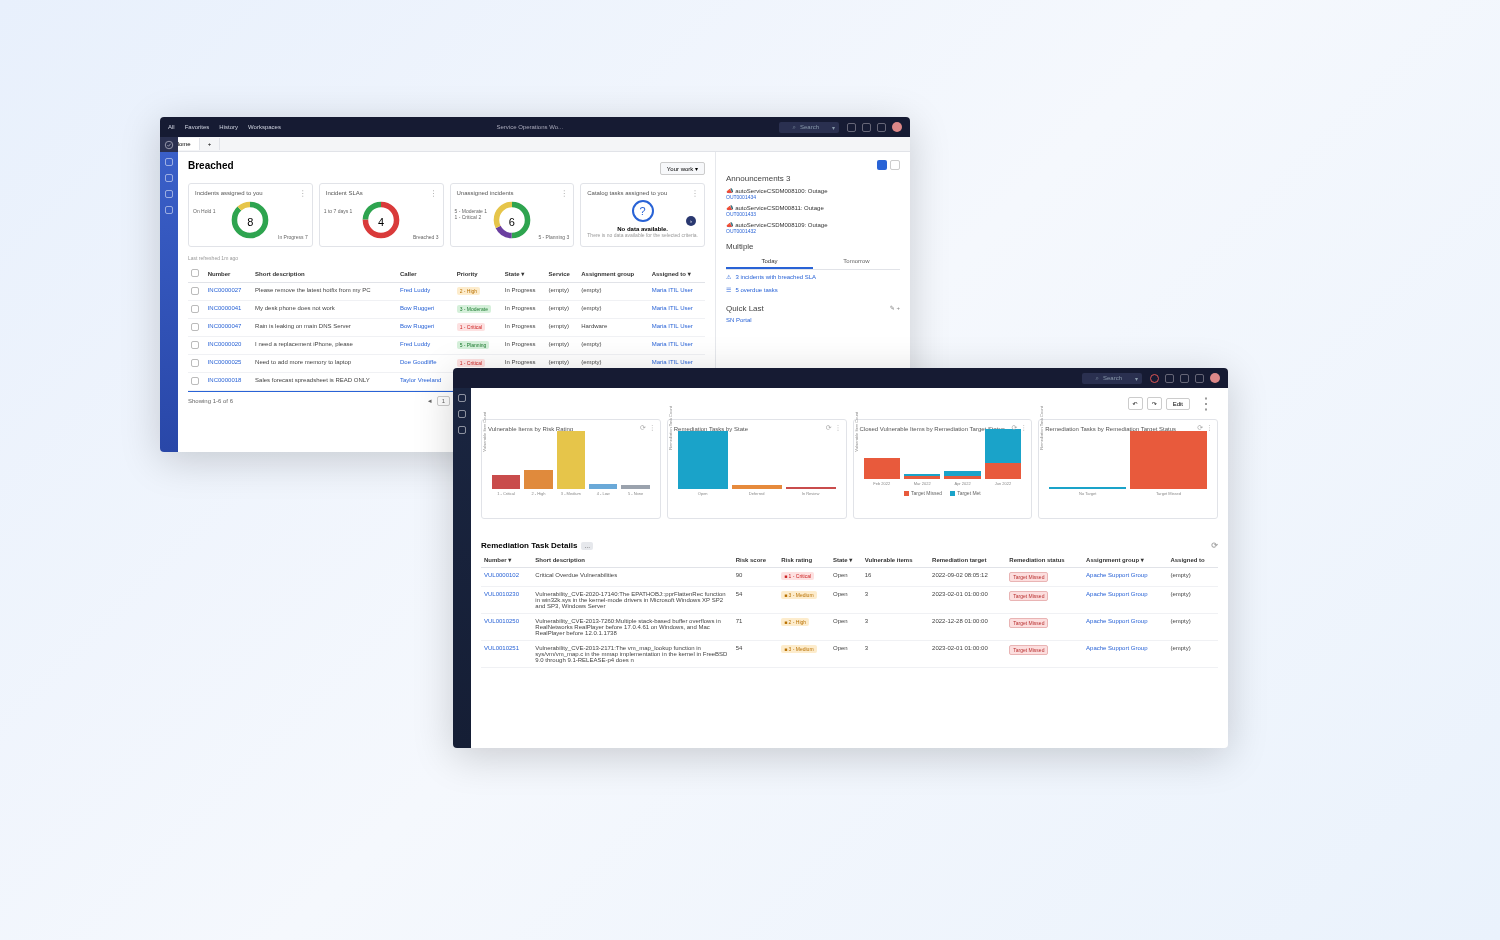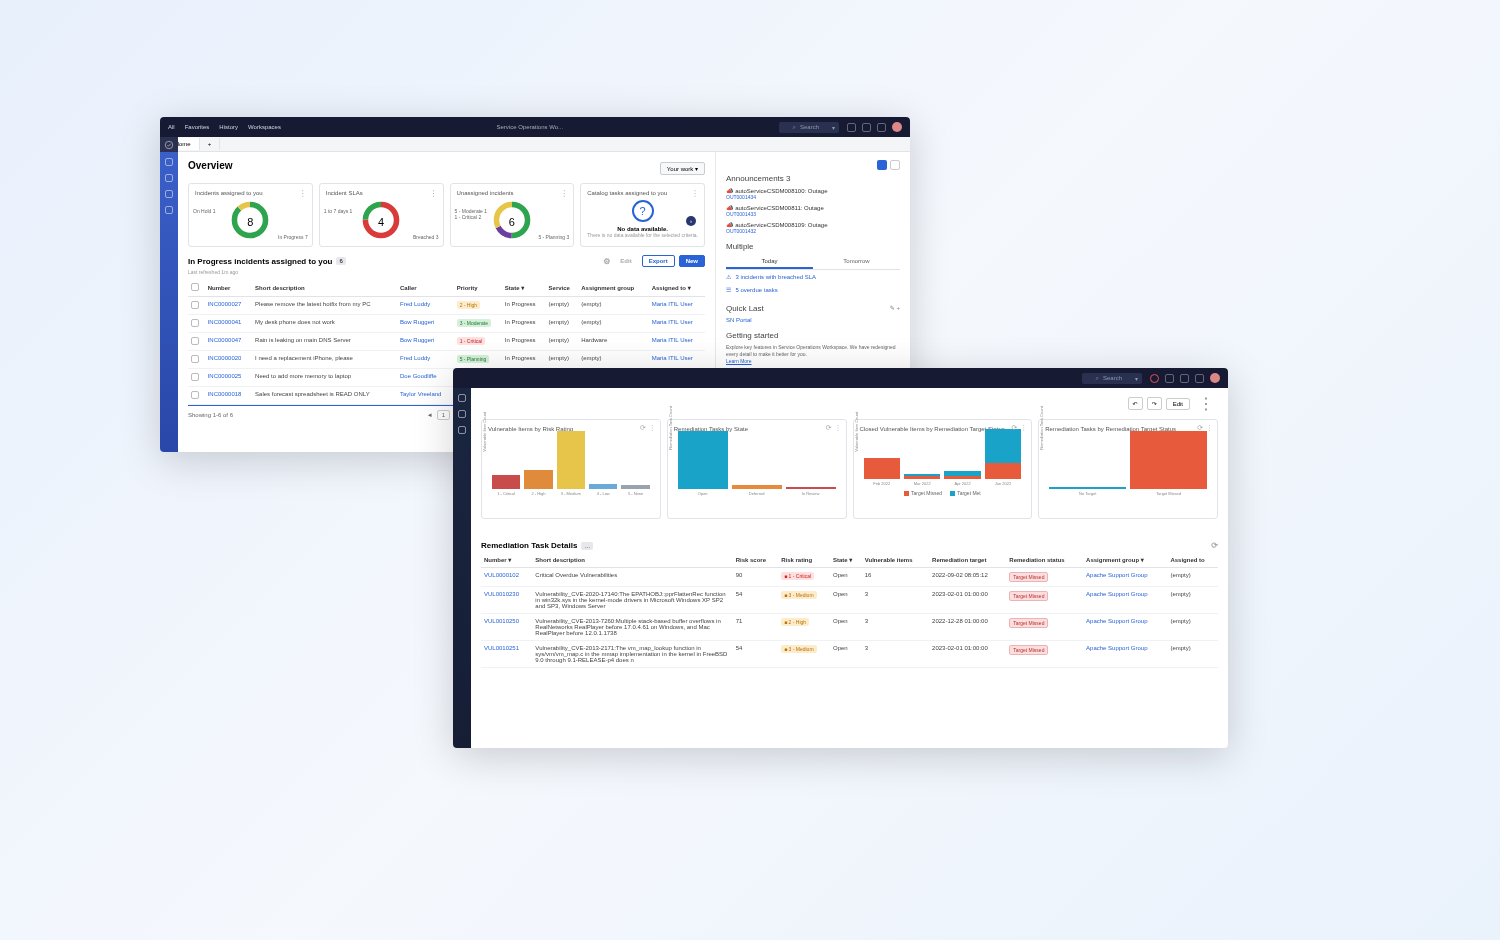--- a/index.html
+++ b/index.html
@@ -133,21 +133,21 @@
   </div>
   <div class="leftrail">
     <span class="ri"></span>
     <span class="ri"></span>
     <span class="ri"></span>
     <span class="ri"></span>
   </div>
   <div class="body">
     <div class="main">
       <div class="toprow">
-        <h1 class="ov">Overview</h1>
+        <h1 class="ov">Breached</h1>
         <span class="yourwork">Your work ▾</span>
       </div>
       <div class="cards">
         <div class="card">
           <div class="t">Incidents assigned to you</div>
           <span class="dots">⋮</span>
           <div class="legend lg-l">On Hold  1</div>
           <div class="donut-wrap">
             <svg viewBox="0 0 36 36">
                 <circle cx="18" cy="18" r="14" fill="none" stroke="#2ea44f" stroke-width="5" stroke-dasharray="77 88" transform="rotate(-90 18 18)"></circle>
@@ -187,30 +187,20 @@
         </div>
         <div class="card catalog">
           <div class="t" style="text-align:left">Catalog tasks assigned to you</div>
           <span class="dots">⋮</span>
           <div class="q">?</div>
           <div class="arrow-badge">›</div>
           <div class="no">No data available.</div>
           <div class="sub">There is no data available for the selected criteria.</div>
         </div>
       </div>
-      <div class="sect-h">
-        <span>In Progress incidents assigned to you</span>
-        <span class="cnt">6</span>
-        <div class="tbl-actions">
-          <span style="color:#aaa">⚙</span>
-          <span class="btn" style="border:none;color:#aaa">Edit</span>
-          <span class="btn sec">Export</span>
-          <span class="btn pri">New</span>
-        </div>
-      </div>
       <div class="refr">Last refreshed 1m ago</div>
       <table>
         <thead>
             <tr id="w1-head">
               <th><span class="chk"></span></th>
               <th>Number</th>
               <th>Short description</th>
               <th>Caller</th>
               <th>Priority</th>
               <th>State ▾</th>
@@ -335,25 +325,20 @@
             <span>5 overdue tasks</span>
           </div>
       </div>
       <div class="asec">
         <div style="display:flex;justify-content:space-between">
             <h3>Quick Last</h3>
             <span class="pencil">✎ +</span>
           </div>
         <div class="ql">SN Portal</div>
       </div>
-      <div class="asec gs">
-        <h3>Getting started</h3>
-        <p>Explore key features in Service Operations Workspace. We have redesigned every detail to make it better for you.</p>
-        <a href="#">Learn More</a>
-      </div>
     </div>
   </div>
 </div>
 
 <div class="win win2">
   <div class="topbar">
     <div style="flex:1"></div>
     <div class="search">
         <span>⌕</span>
         <span>Search</span>

